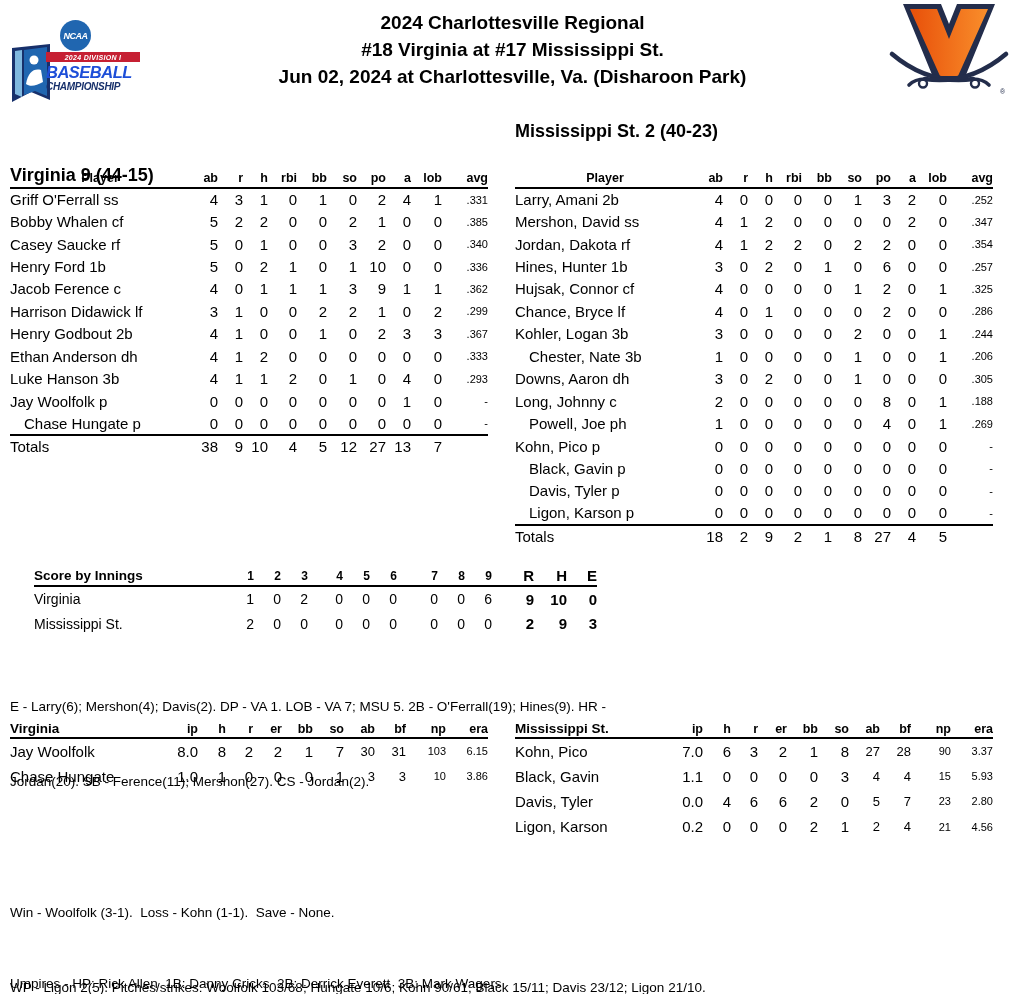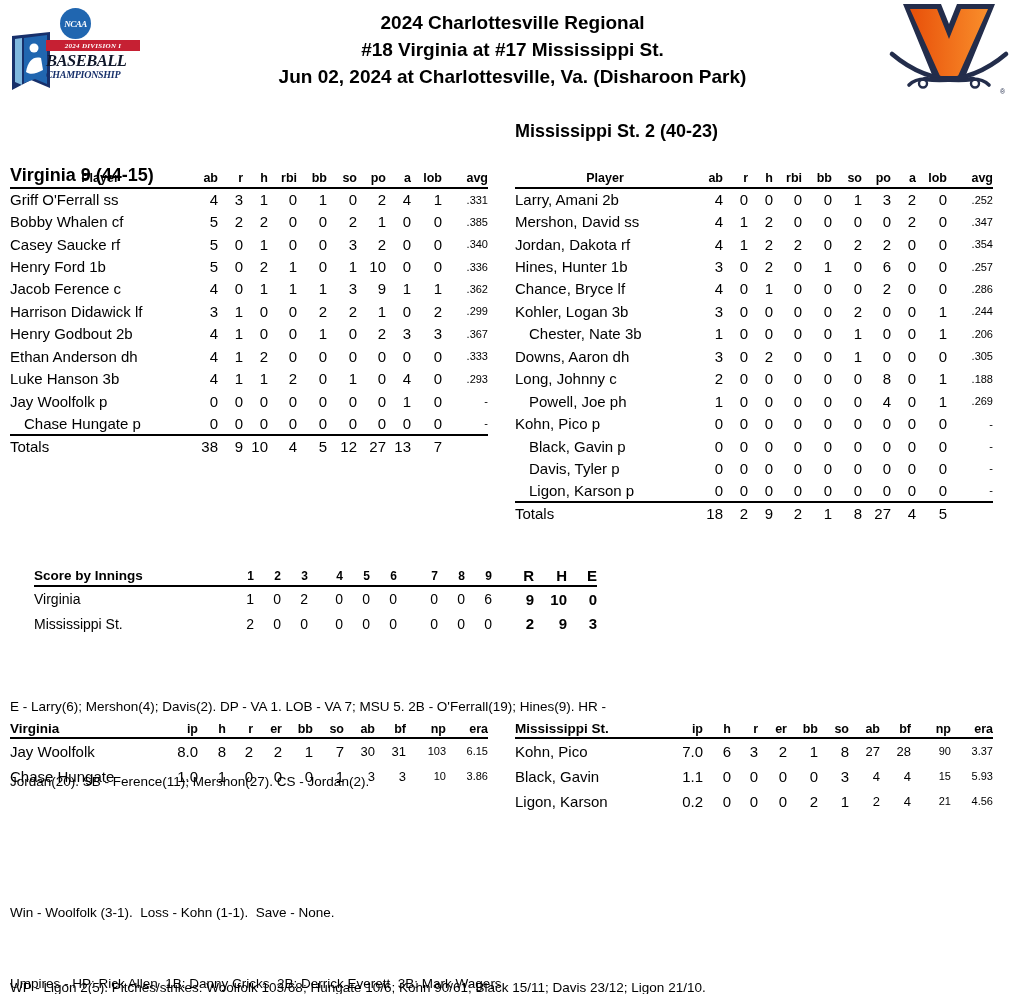--- a/index.html
+++ b/index.html
@@ -5,27 +5,27 @@
   * { margin:0; padding:0; box-sizing:border-box; }
   body { background:#fff; }
   .page {
     position:relative; width:1025px; height:994px; background:#ffffff;
     font-family:"Liberation Sans", sans-serif; color:#000;
   }
   
   .title-block { position:absolute; left:0; top:9px; width:100%; text-align:center;
     font-weight:bold; font-size:19px; line-height:27px; }
   
-  .ncaa-logo { position:absolute; left:10px; top:8px; width:135px; height:88px;font-family:Liberation Serif, serif; }
+  .ncaa-logo { position:absolute; left:10px; top:20px; width:135px; height:88px; }
   .ncaa-disc { position:absolute; left:50px; top:0; width:31px; height:31px; border-radius:50%;
     background:#2066B0; display:flex; align-items:center; justify-content:center; }
   .ncaa-disc span { color:#fff; font-weight:bold; font-style:italic; font-size:9px; letter-spacing:-0.5px; }
   .ncaa-division { position:absolute; left:36px; top:32px; width:94px; background:#C62033; color:#fff;
     font-weight:bold; font-style:italic; font-size:7px; text-align:center; padding:1.5px 0; letter-spacing:0.3px; }
-  .ncaa-baseball { position:absolute; left:36px; top:43px; color:#0f172a; font-weight:bold; font-style:italic;
+  .ncaa-baseball { position:absolute; left:36px; top:43px; color:#1d4ed8; font-weight:bold; font-style:italic;
     font-size:16.5px; letter-spacing:-0.5px; }
   .ncaa-championship { position:absolute; left:36px; top:61px; color:#17306B; font-weight:bold; font-style:italic;
     font-size:10px; letter-spacing:-0.3px; }
   .ncaa-pennant { position:absolute; left:0; top:22px; }
   
   .uva-logo { position:absolute; left:888px; top:2px; }
   
   .team-title { position:absolute; top:120px; font-size:18px; font-weight:bold; line-height:22px; }
   .team-title.left { left:10px;margin-top:44px; } .team-title.right { left:515px; }
   
@@ -381,20 +381,33 @@
           <td>2</td>
           <td>0</td>
           <td>1</td>
           <td>0</td>
           <td>6</td>
           <td>0</td>
           <td>0</td>
           <td class="avg">.257</td>
         </tr>
         <tr>
+          <td class="name">Hujsak, Connor cf</td>
+          <td>4</td>
+          <td>0</td>
+          <td>0</td>
+          <td>0</td>
+          <td>0</td>
+          <td>1</td>
+          <td>2</td>
+          <td>0</td>
+          <td>1</td>
+          <td class="avg">.325</td>
+        </tr>
+        <tr>
           <td class="name">Chance, Bryce lf</td>
           <td>4</td>
           <td>0</td>
           <td>1</td>
           <td>0</td>
           <td>0</td>
           <td>0</td>
           <td>2</td>
           <td>0</td>
           <td>0</td>
@@ -725,20 +738,33 @@
           <td class="n1">0</td>
           <td class="n1">0</td>
           <td class="n1">0</td>
           <td class="n1">3</td>
           <td class="n2">4</td>
           <td class="n2">4</td>
           <td class="n3">15</td>
           <td class="n3">5.93</td>
         </tr>
         <tr>
+          <td class="name">Davis, Tyler</td>
+          <td class="n1">0.0</td>
+          <td class="n1">4</td>
+          <td class="n1">6</td>
+          <td class="n1">6</td>
+          <td class="n1">2</td>
+          <td class="n1">0</td>
+          <td class="n2">5</td>
+          <td class="n2">7</td>
+          <td class="n3">23</td>
+          <td class="n3">2.80</td>
+        </tr>
+        <tr>
           <td class="name">Ligon, Karson</td>
           <td class="n1">0.2</td>
           <td class="n1">0</td>
           <td class="n1">0</td>
           <td class="n1">0</td>
           <td class="n1">2</td>
           <td class="n1">1</td>
           <td class="n2">2</td>
           <td class="n2">4</td>
           <td class="n3">21</td>

